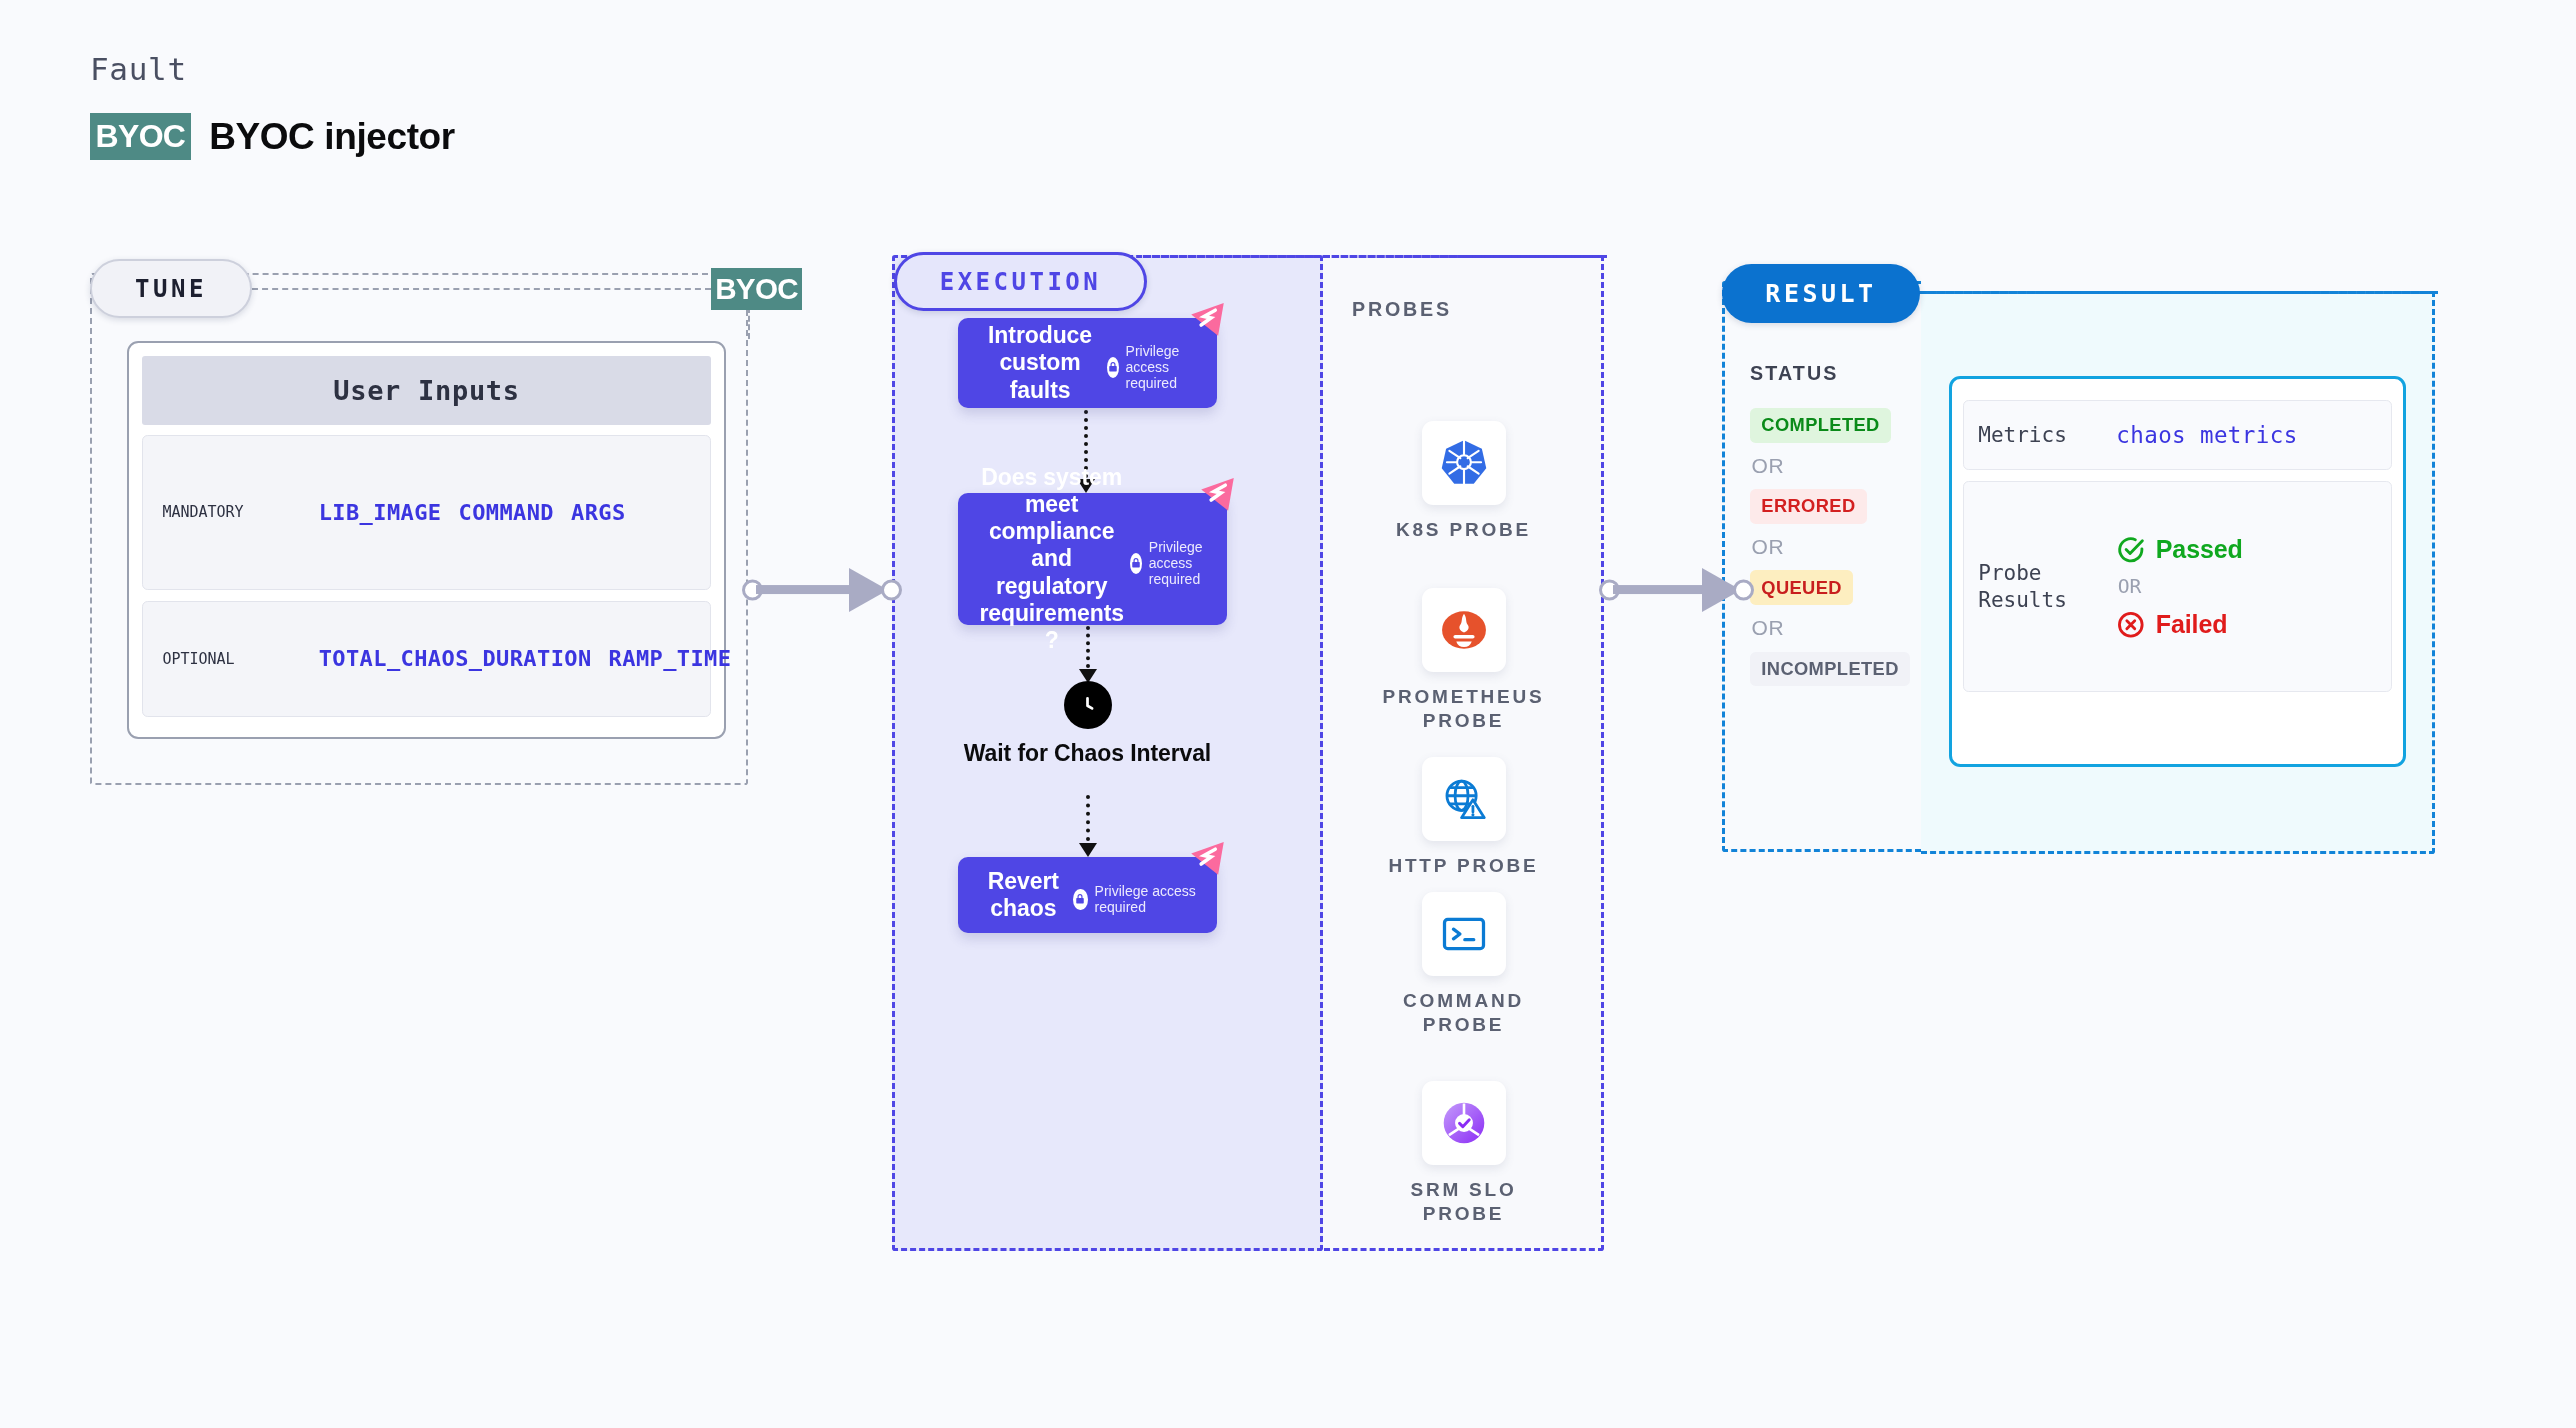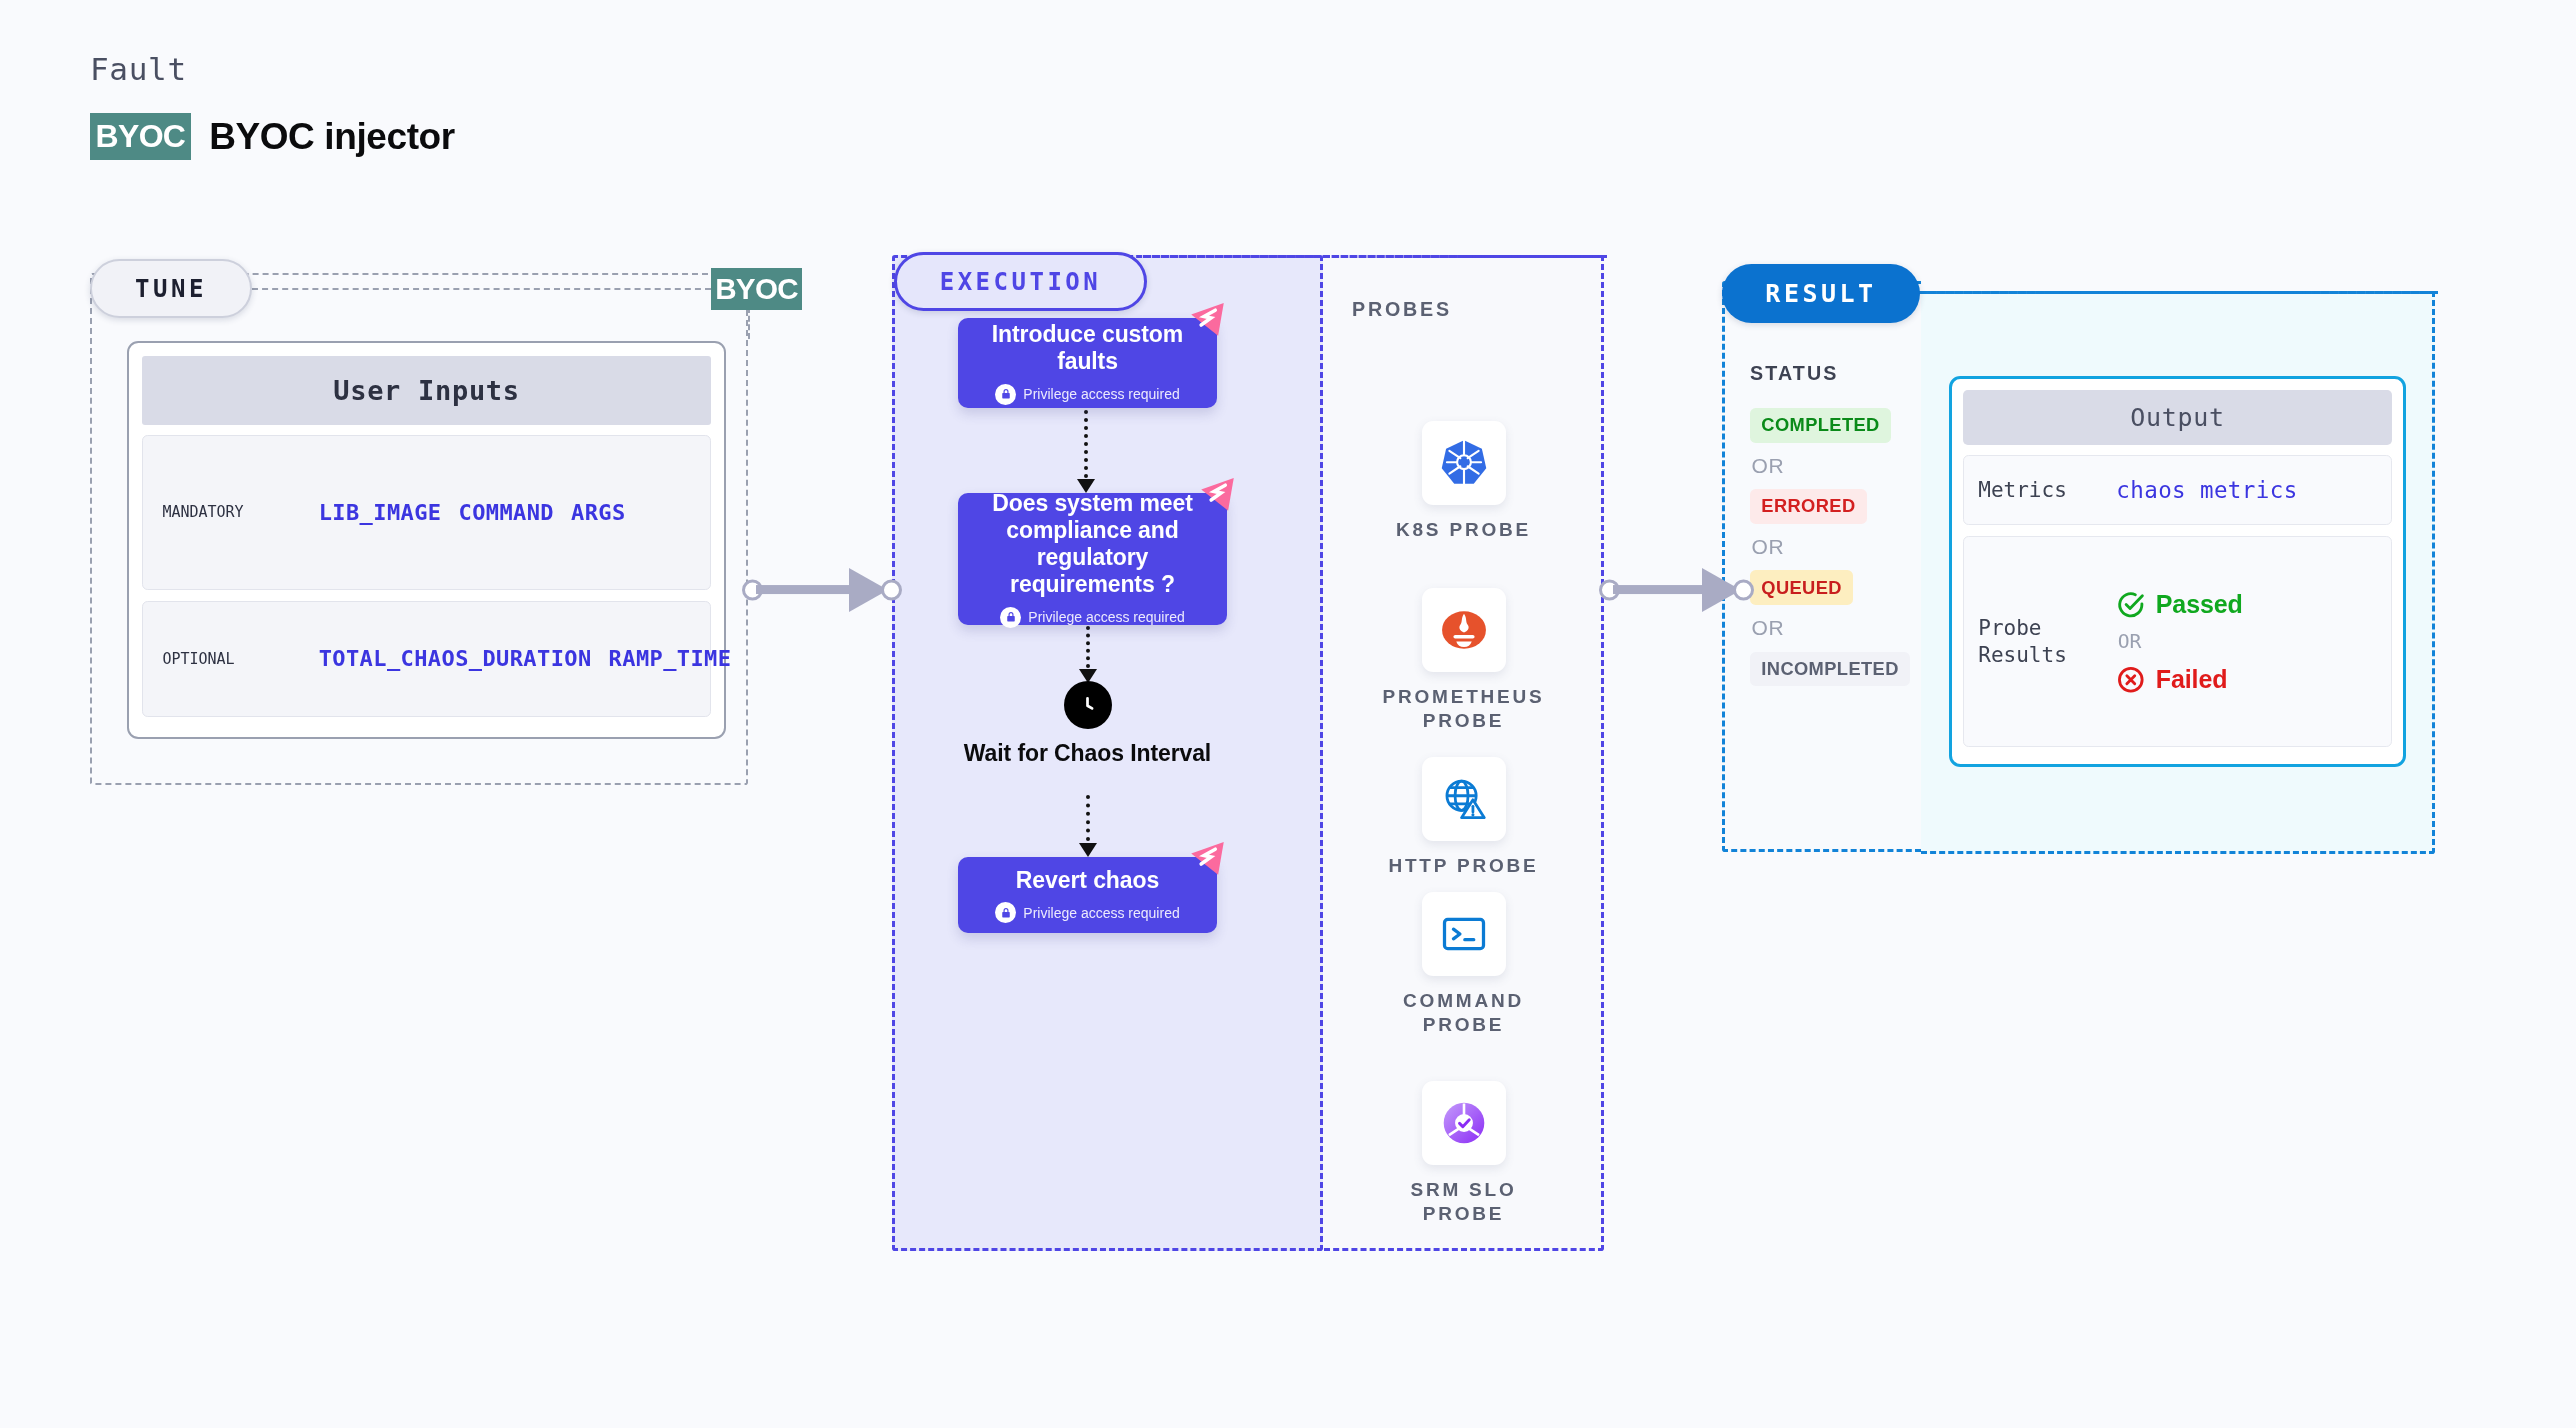--- a/index.html
+++ b/index.html
@@ -148,21 +148,21 @@
     position: absolute; top: 50%; transform: translateY(-50%);
     width: 0; height: 0;
     border-top: 22.5px solid transparent; border-bottom: 22.5px solid transparent;
     border-left: 39px solid #a9abc4;
   }
 
   
   .step {
     position: absolute; background: #4f46e5; border-radius: 9.9px;
     box-shadow: 0 5.6px 11.3px rgba(60,60,140,.18);
-    display: flex; flex-direction: column; align-items: center; justify-content: center;
+    display: flex; flex-direction: row; align-items: center; justify-content: center;
     padding: 11.3px 15.5px; z-index: 4;
   }
   .step-title {
     color: #ffffff; font-weight: 700; font-size: 23px; line-height: 1.18;
     text-align: center; letter-spacing: -0.1px;
   }
   .priv {
     display: flex; align-items: center; gap: 7px; margin-top: 8.4px;
   }
   .priv-lock {
@@ -477,21 +477,20 @@
     <div><span class="status-chip" style="color:#0a8a19;background:#dff5de;">COMPLETED</span></div>
     <div class="status-or">OR</div>
     <div><span class="status-chip" style="color:#d32020;background:#fdeaea;">ERRORED</span></div>
     <div class="status-or">OR</div>
     <div><span class="status-chip" style="color:#c81e1e;background:#fdeec0;">QUEUED</span></div>
     <div class="status-or">OR</div>
     <div><span class="status-chip" style="color:#5b6172;background:#f1f2f7;">INCOMPLETED</span></div>
   </div>
 
   <div class="out-card">
-    <div class="out-header">Output</div>
 
     <div class="out-row metrics">
       <div class="out-key">Metrics</div>
       <div class="out-val-metrics">chaos metrics</div>
     </div>
 
     <div class="out-row probes">
       <div class="out-key">Probe Results</div>
       <div class="out-res">
         <div class="out-res-line">

